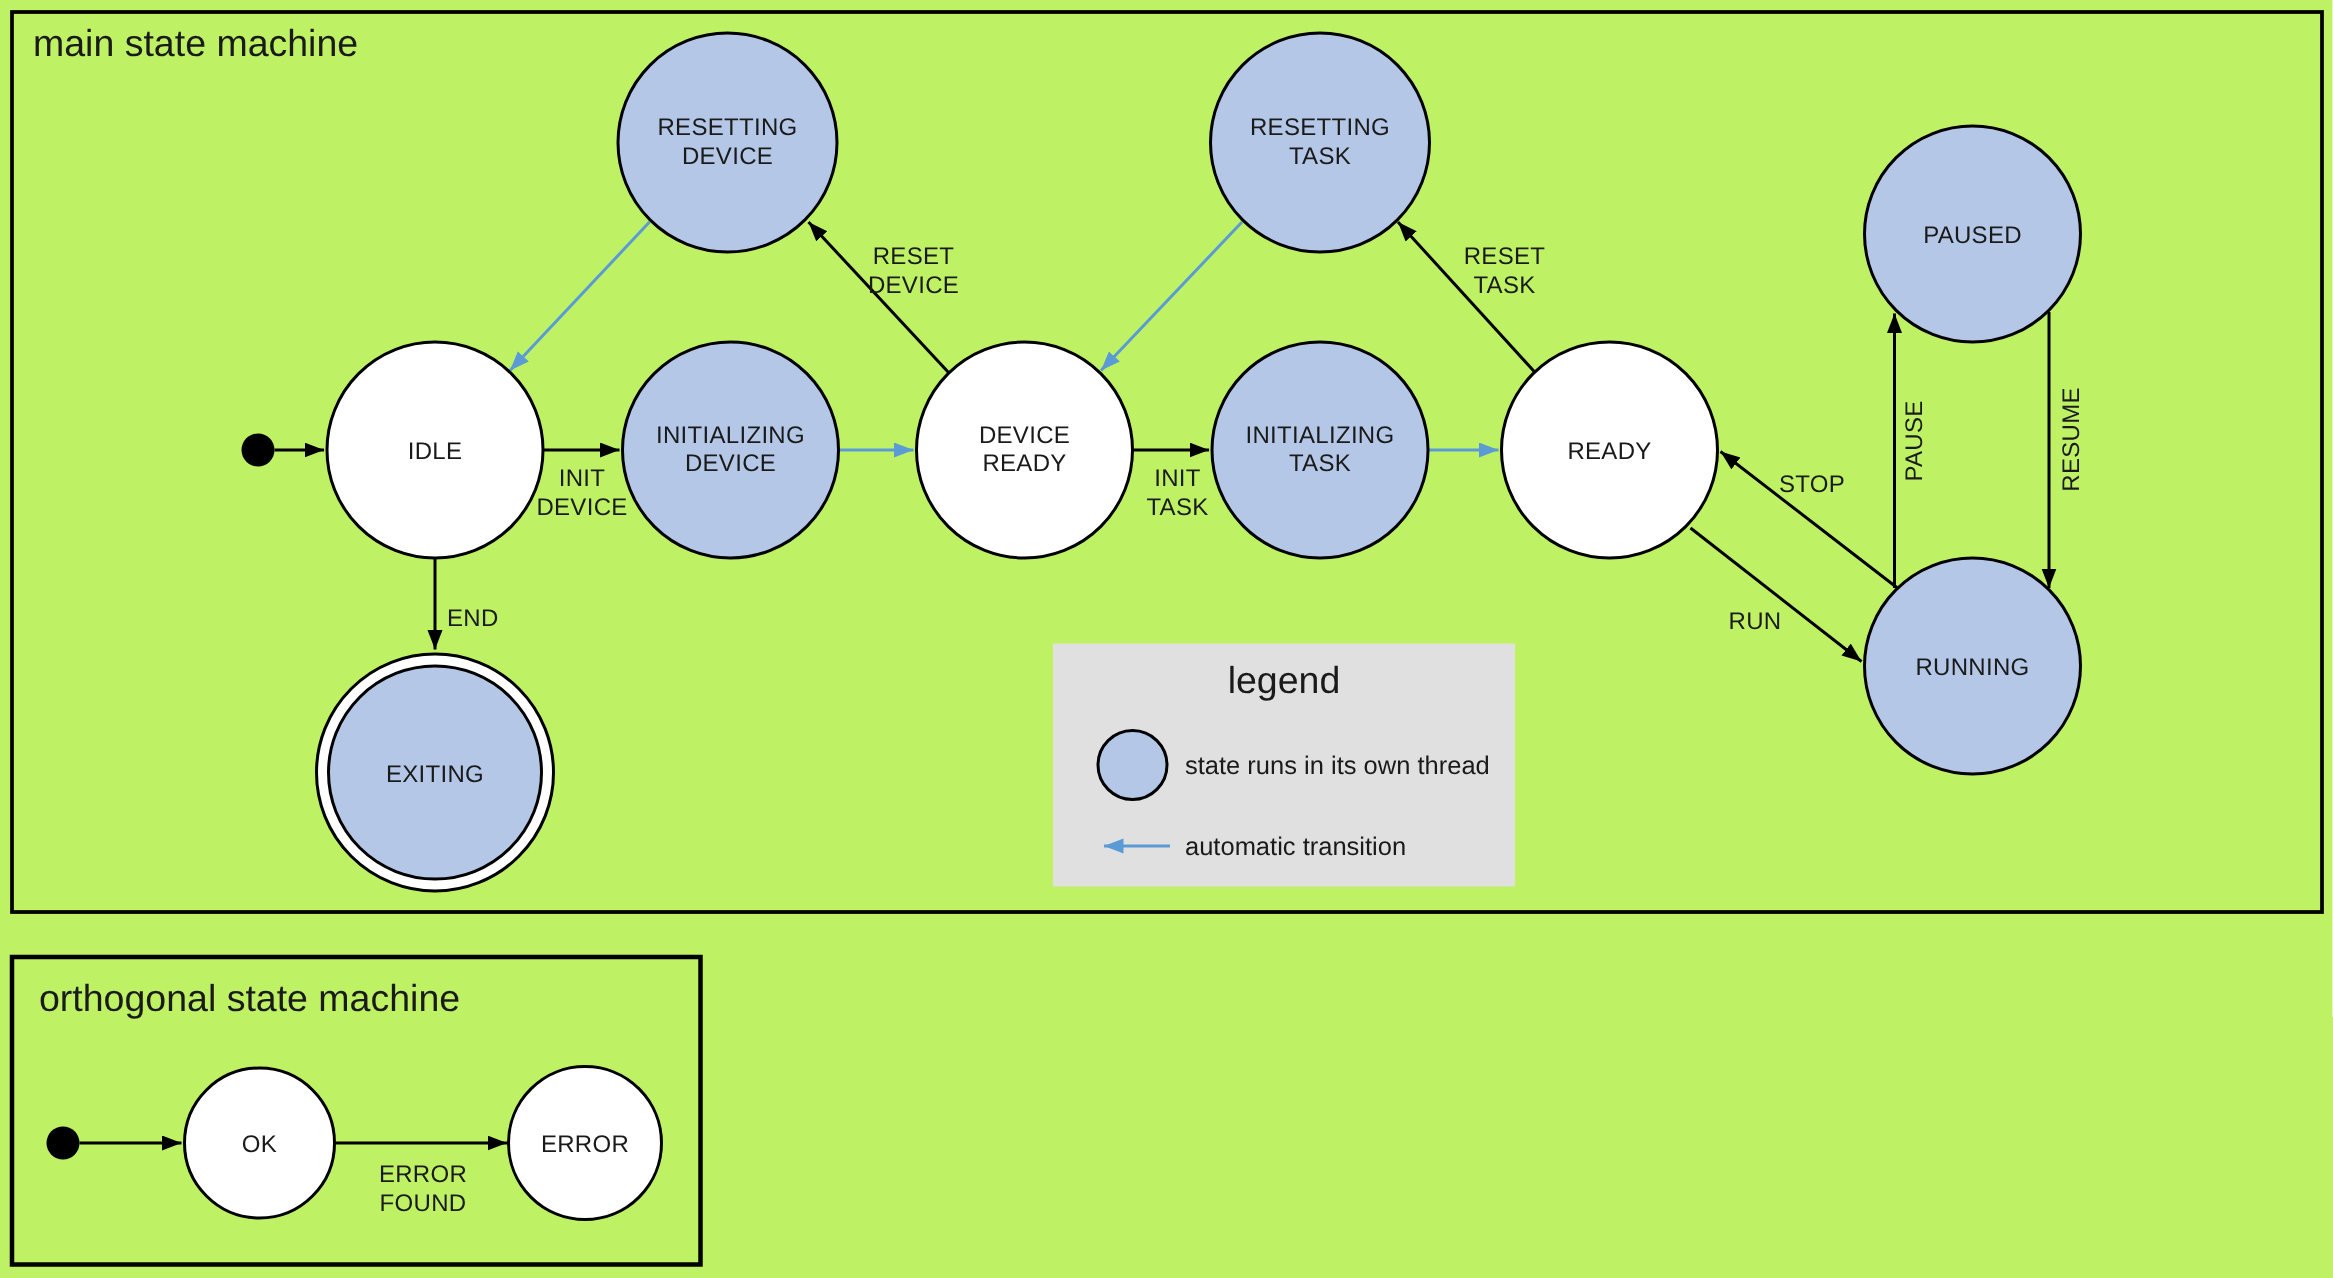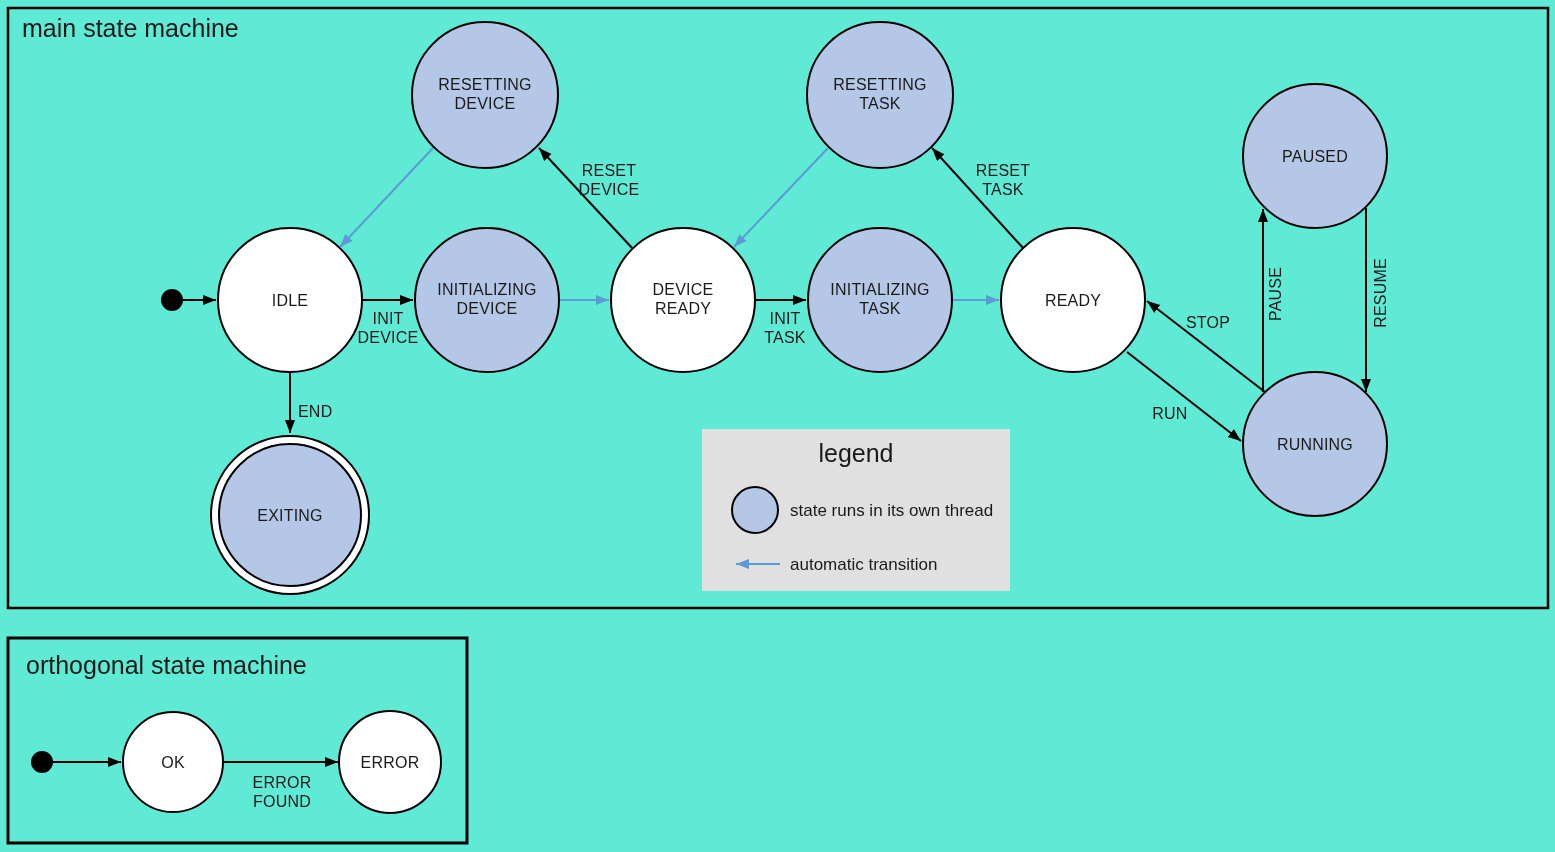--- a/index.html
+++ b/index.html
@@ -1,20 +1,20 @@
 <!DOCTYPE html>
 <html><head>
 <meta charset="utf-8">
 <style>
   html, body { margin: 0; padding: 0; background: #ffffff; }
   .canvas {
     position: relative;
     width: 1555px;
     height: 852px;
-    background: #5eead4;
+    background: #bef264;
     font-family: "Liberation Sans", sans-serif;
   }
   svg { display: block; }
 
   .frame      { fill: none; stroke: #000000; stroke-width: 2.5; }
   .state      { fill: #ffffff; stroke: #000000; stroke-width: 2; }
   .state.threaded { fill: #b4c7e7; }
   .final-outer { fill: #ffffff; stroke: #000000; stroke-width: 2; }
   .init-dot   { fill: #000000; stroke: none; }
   .edge       { stroke: #000000; stroke-width: 2; fill: none; }

